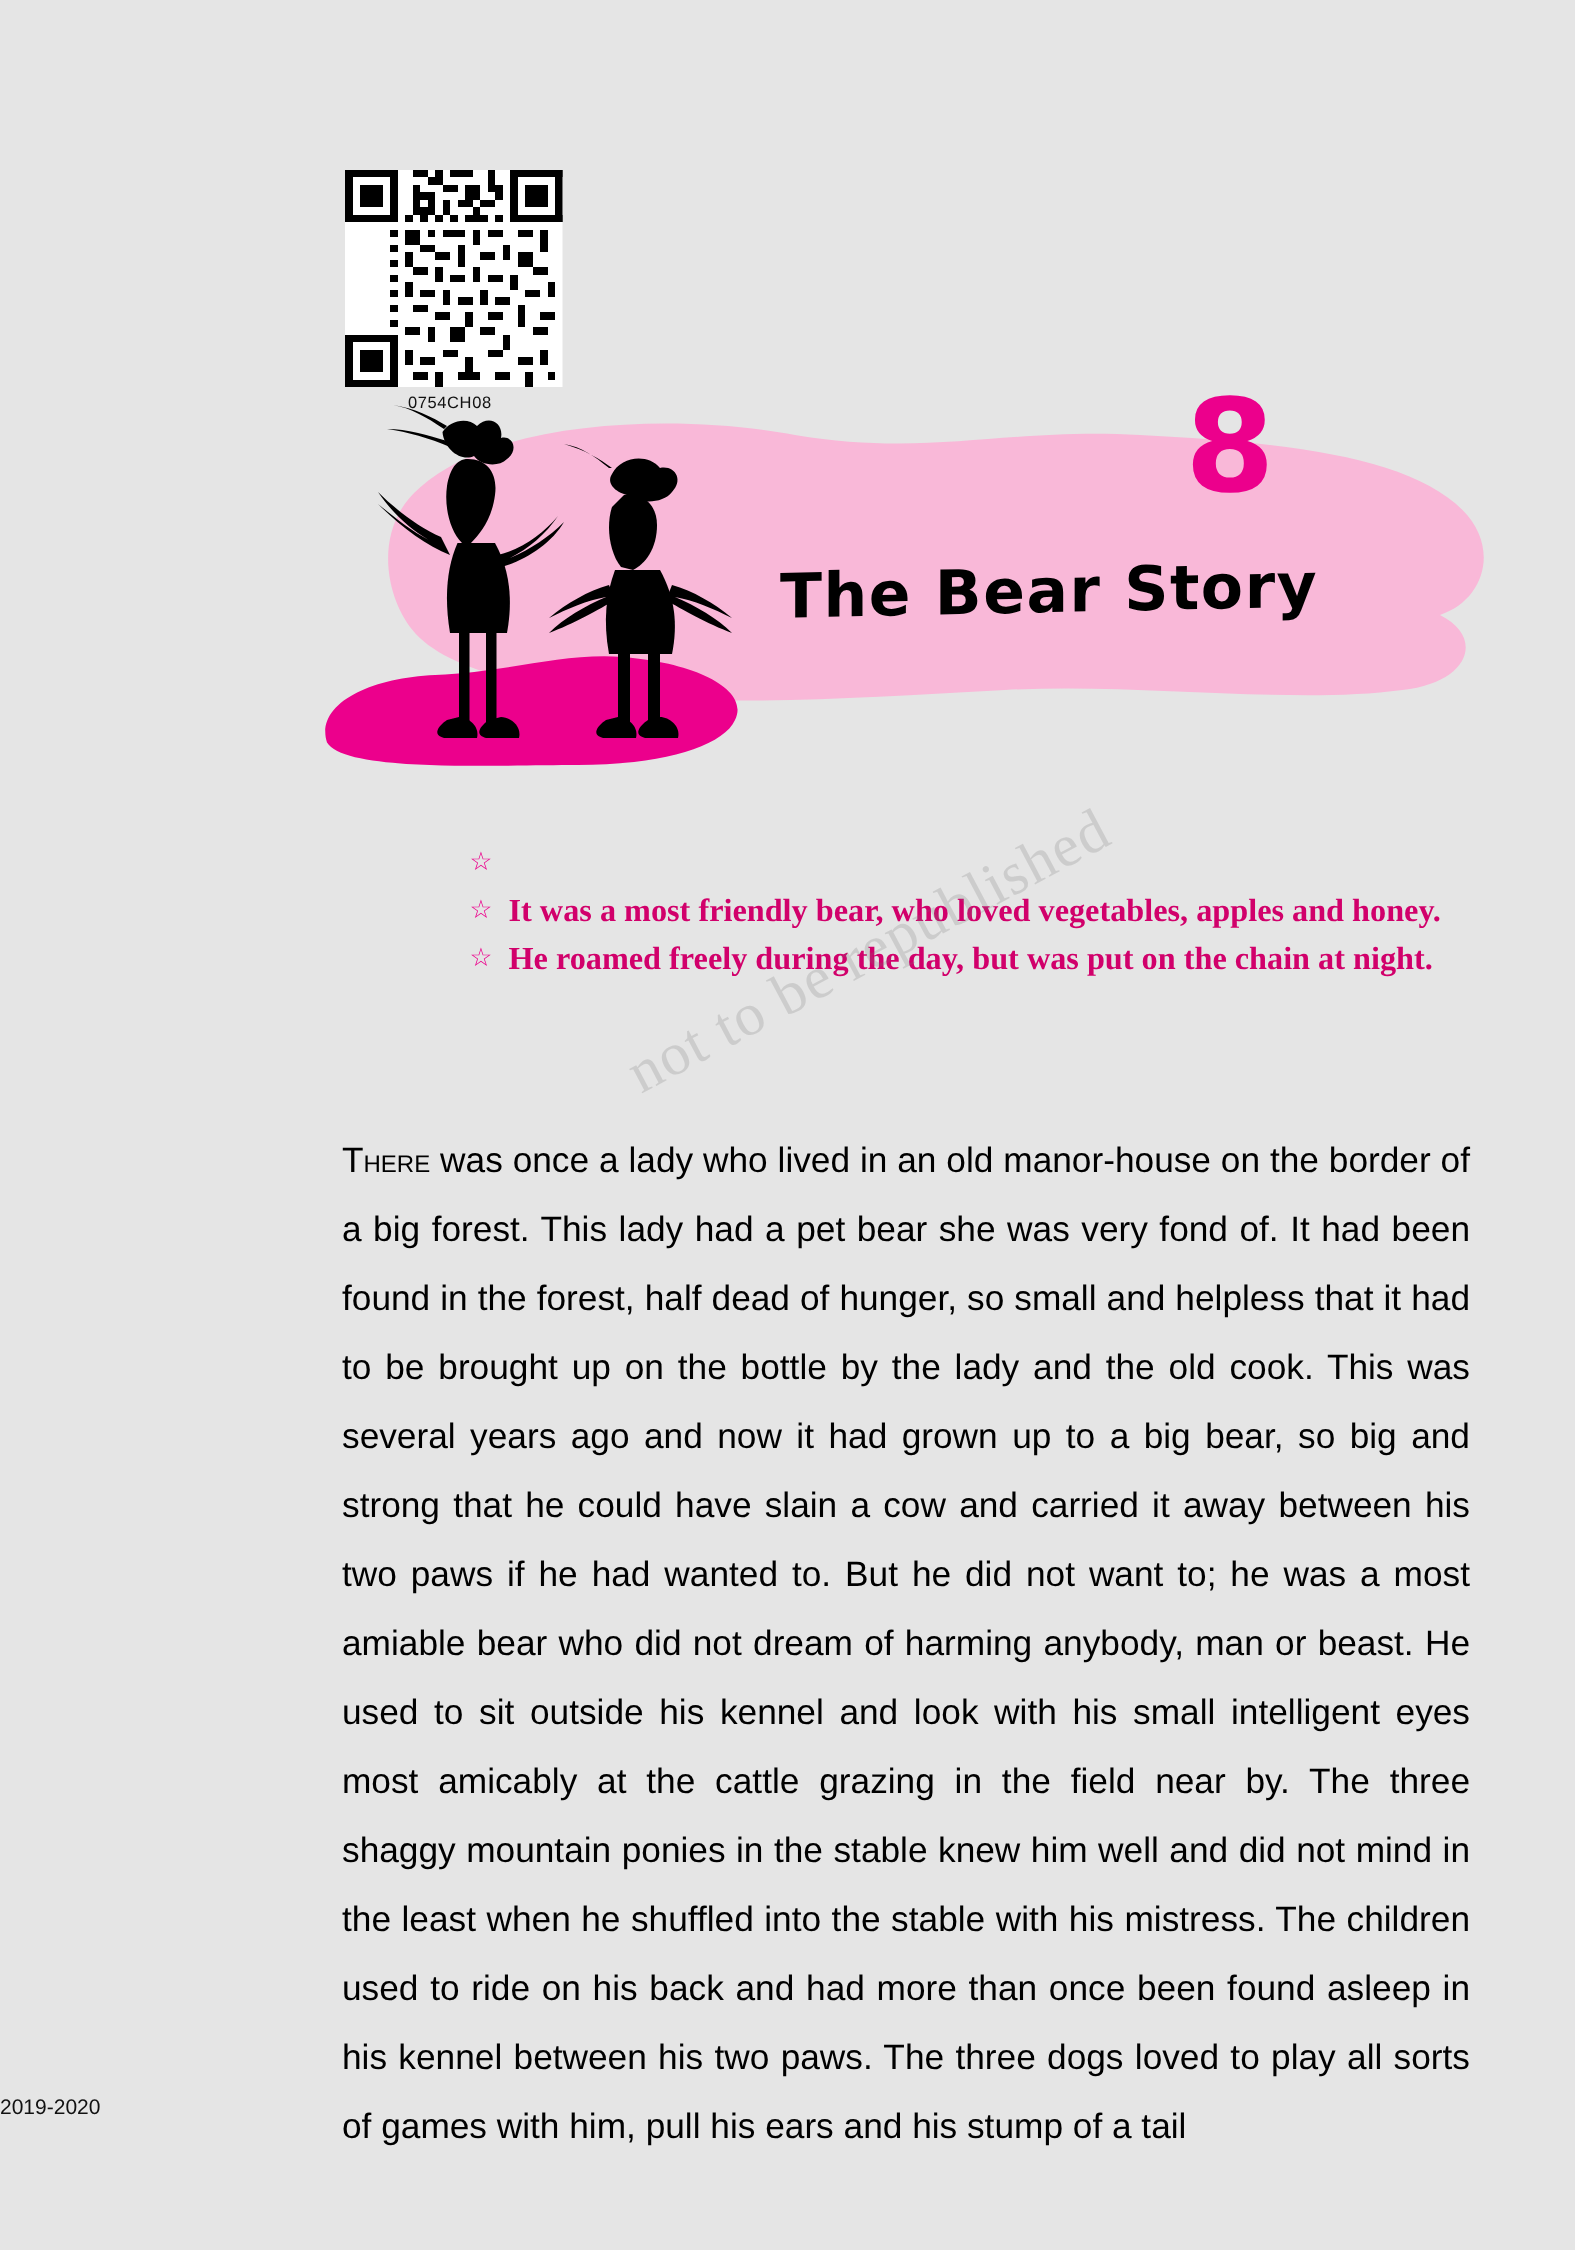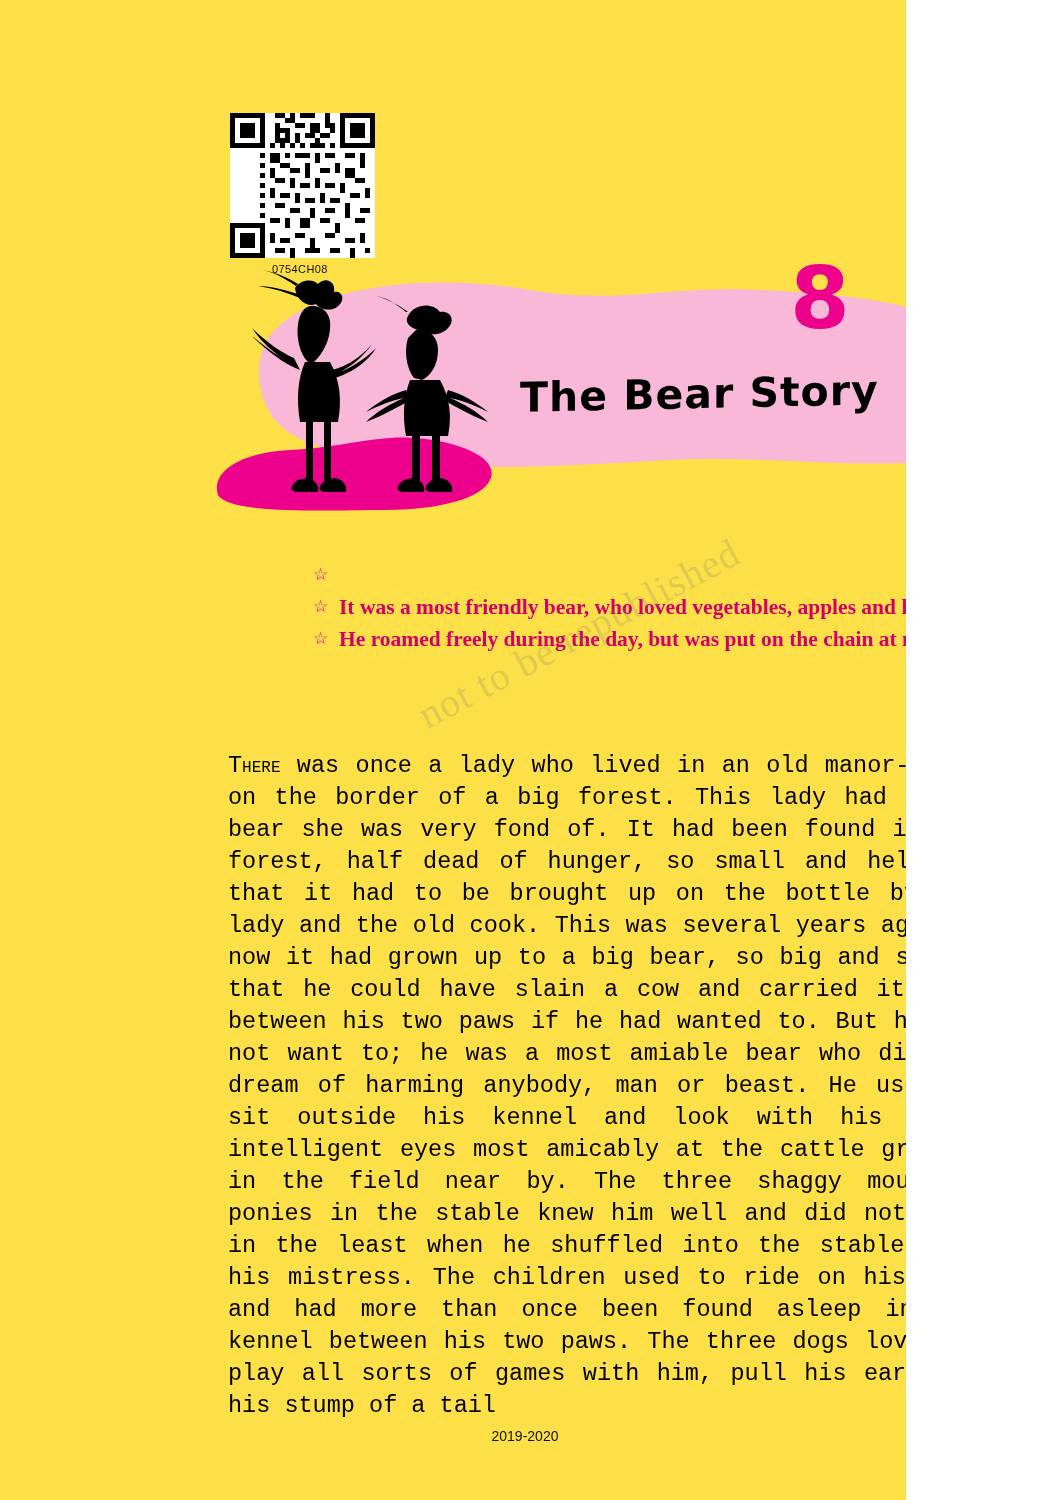--- a/index.html
+++ b/index.html
@@ -2,23 +2,23 @@
 <html><head>
 <meta charset="utf-8">
 <style>
   html, body {
     margin: 0;
     padding: 0;
     background: #ffffff;
   }
   .page {
     position: relative;
-    width: 906px;
+    width: 1050px;
     height: 1500px;
-    background: #fde047;
+    background: #e5e5e5;
     overflow: hidden;
     font-family: "Liberation Serif", serif;
   }
 
   
   .qr-wrap {
     position: absolute;
     left: 230px;
     top: 113px;
     width: 145px;
@@ -97,24 +97,24 @@
     font-family: "Liberation Serif", serif;
   }
 
   
   .body-text {
     position: absolute;
     left: 228px;
     top: 750px;
     width: 752px;
     font-size: 23.5px;
-    line-height: 32px;
+    line-height: 46px;
     text-align: justify;
     color: #000;
-    font-family: Liberation Mono, monospace;
+    font-family: Liberation Sans, sans-serif;
   }
   .dropcaps {
     font-variant: small-caps;
     font-size: 23.5px;
   }
 
   
   .watermark {
     position: absolute;
     left: 400px;
@@ -125,23 +125,23 @@
     transform: rotate(-28deg);
     white-space: nowrap;
     pointer-events: none;
     letter-spacing: 1px;
   }
 
   
   .footer {
     position: absolute;
     left: 0;
-    top: 1428px;
+    top: 1396px;
     width: 1050px;
-    text-align: center;
+    text-align: left;
     font-family: "Liberation Sans", sans-serif;
     font-size: 14px;
     color: #111;
   }
 </style>
 </head>
 <body>
 
 <div class="page">
 

